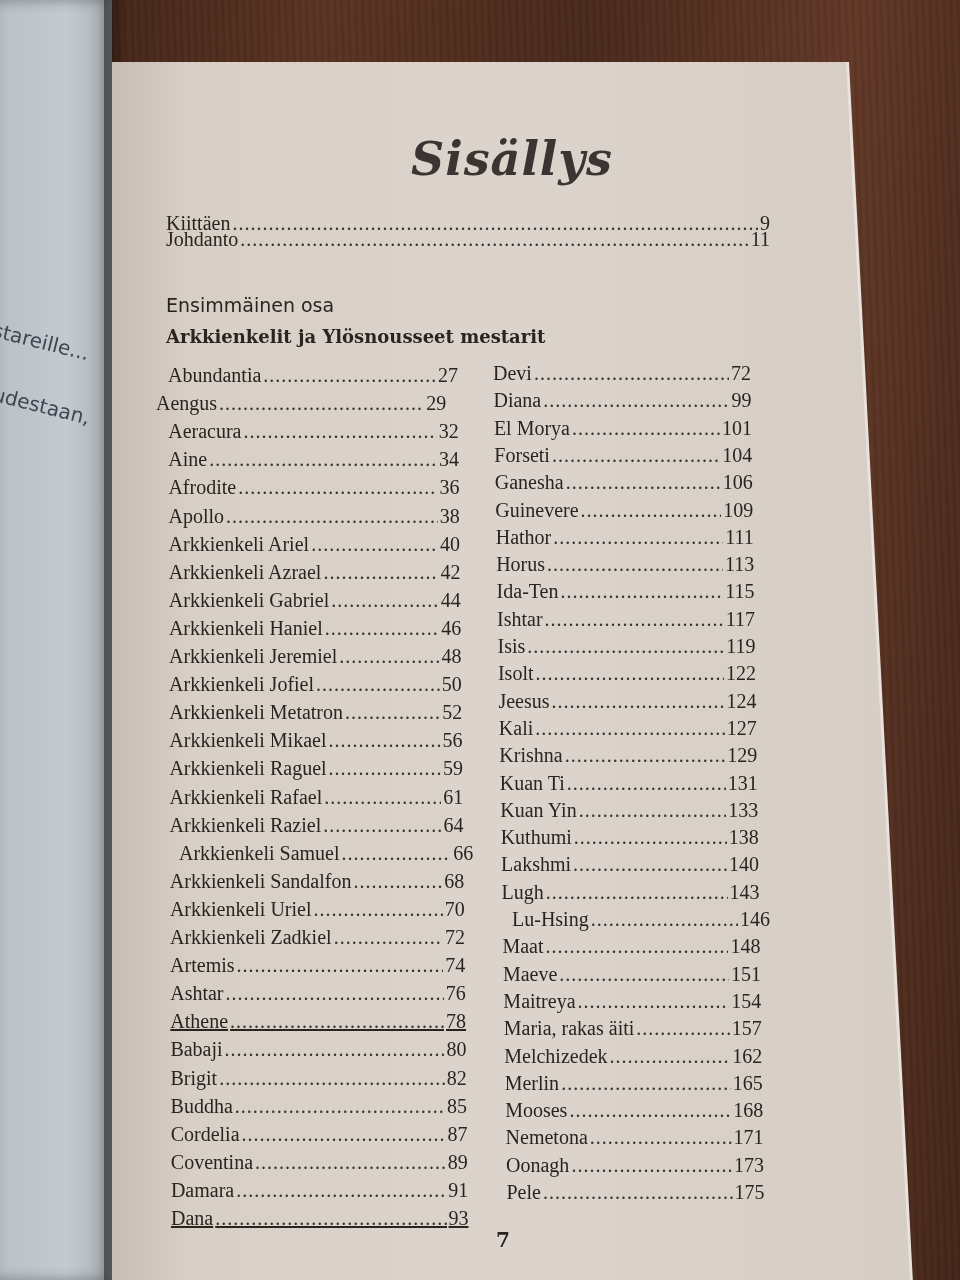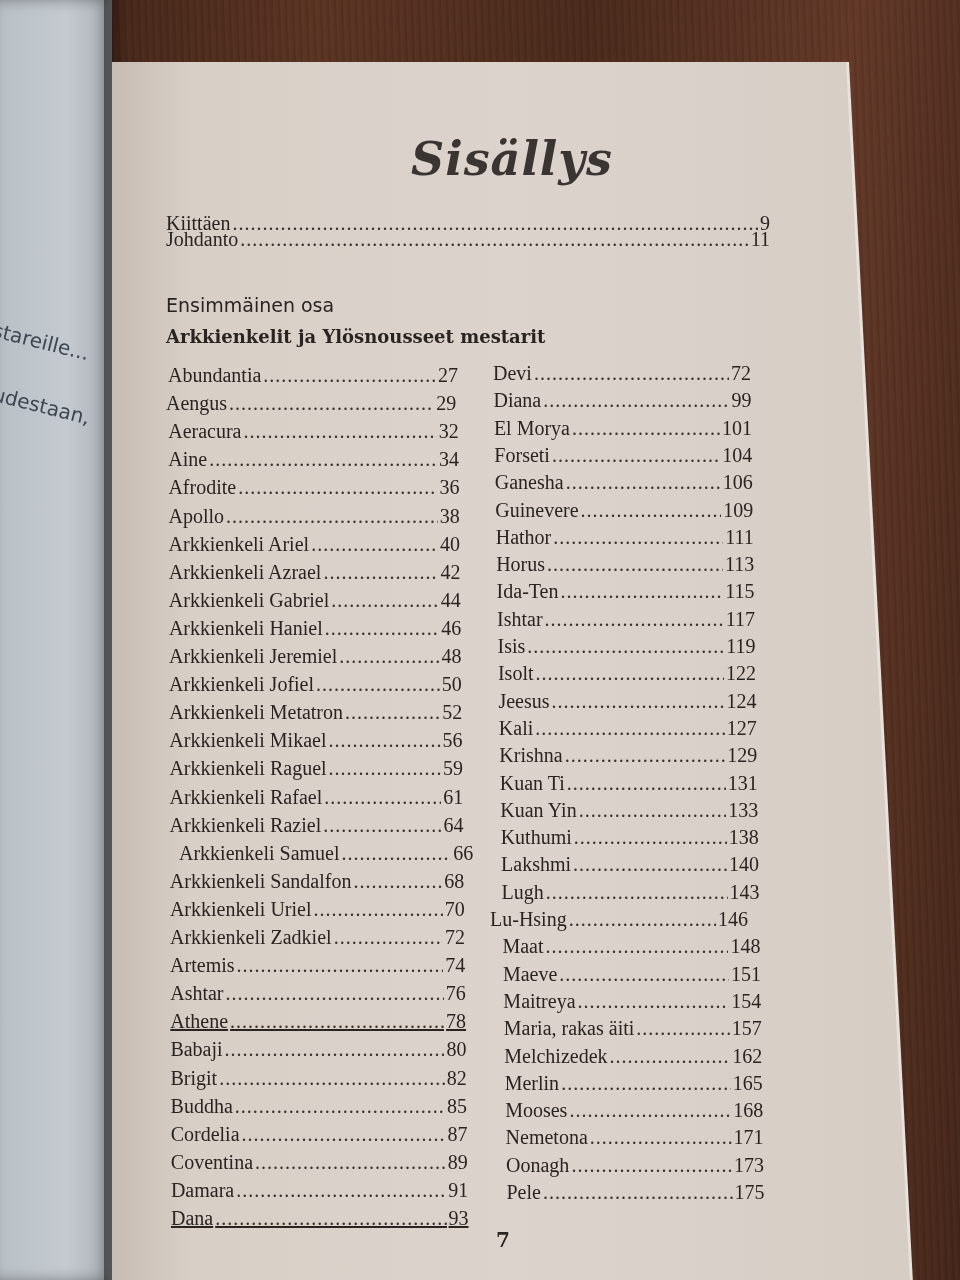--- a/index.html
+++ b/index.html
@@ -96,21 +96,21 @@
 
   <div class="part-label">Ensimmäinen osa</div>
   <div class="part-title">Arkkienkelit ja Ylösnousseet mestarit</div>
 
   <div id="col-left">
       <div class="toc-row" style="left: 56px; top: 302px; width: 290px;">
         <span>Abundantia</span>
         <span class="leader"></span>
         <span>27</span>
       </div>
-      <div class="toc-row" style="left: 54px; top: 330.1px; width: 290.25px;">
+      <div class="toc-row" style="left: 44px; top: 330.1px; width: 290.25px;">
         <span>Aengus</span>
         <span class="leader"></span>
         <span>29</span>
       </div>
       <div class="toc-row" style="left: 56.2px; top: 358.2px; width: 290.5px;">
         <span>Aeracura</span>
         <span class="leader"></span>
         <span>32</span>
       </div>
       <div class="toc-row" style="left: 56.3px; top: 386.3px; width: 290.75px;">
@@ -348,21 +348,21 @@
       <div class="toc-row" style="left: 389.1px; top: 791.4px; width: 258px;">
         <span>Lakshmi</span>
         <span class="leader"></span>
         <span>140</span>
       </div>
       <div class="toc-row" style="left: 389.55px; top: 818.7px; width: 258px;">
         <span>Lugh</span>
         <span class="leader"></span>
         <span>143</span>
       </div>
-      <div class="toc-row" style="left: 378px; top: 846px; width: 258px;">
+      <div class="toc-row" style="left: 400px; top: 846px; width: 258px;">
         <span>Lu-Hsing</span>
         <span class="leader"></span>
         <span>146</span>
       </div>
       <div class="toc-row" style="left: 390.45px; top: 873.3px; width: 258px;">
         <span>Maat</span>
         <span class="leader"></span>
         <span>148</span>
       </div>
       <div class="toc-row" style="left: 390.9px; top: 900.6px; width: 258px;">

